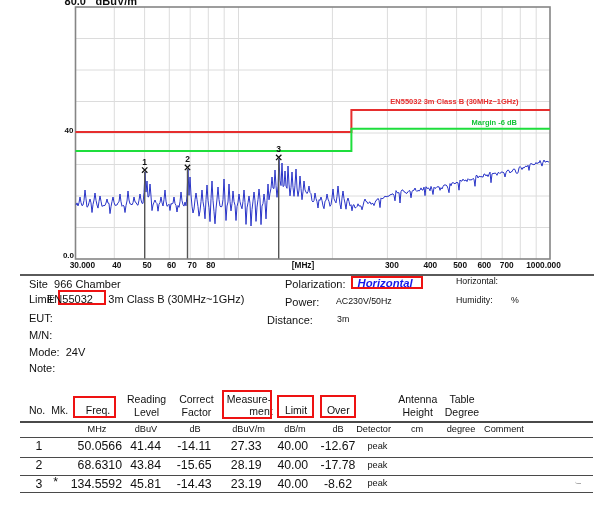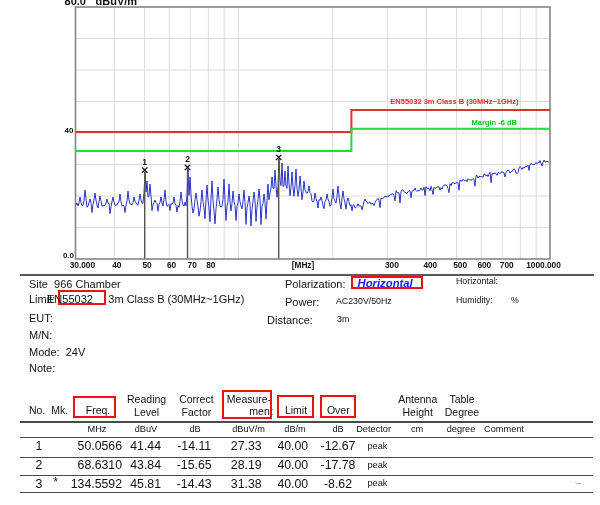--- a/index.html
+++ b/index.html
@@ -142,16 +142,16 @@
 <div class="td" style="left:194.2px;top:458.2px">-15.65</div>
 <div class="td" style="left:246.2px;top:458.2px">28.19</div>
 <div class="td" style="left:292.8px;top:458.2px">40.00</div>
 <div class="td" style="left:338px;top:458.2px">-17.78</div>
 <div class="tu" style="left:377.4px;top:460.0px">peak</div>
 <div class="td" style="left:39px;top:476.6px">3</div>
 <div class="td" style="left:55.7px;top:475.1px">*</div>
 <div class="td" style="left:122px;top:476.6px;transform:translateX(-100%)">134.5592</div>
 <div class="td" style="left:145.6px;top:476.6px">45.81</div>
 <div class="td" style="left:194.2px;top:476.6px">-14.43</div>
-<div class="td" style="left:246.2px;top:476.6px">31.38</div>
+<div class="td" style="left:246.2px;top:476.6px">23.19</div>
 <div class="td" style="left:292.8px;top:476.6px">40.00</div>
 <div class="td" style="left:338px;top:476.6px">-8.62</div>
 <div class="tu" style="left:377.4px;top:478.40000000000003px">peak</div>
 <div style="position:absolute;left:575px;top:481px;width:6px;height:3px;border-bottom:1.2px solid #aaa;border-radius:0 0 0 3px"></div>
 </body></html>

